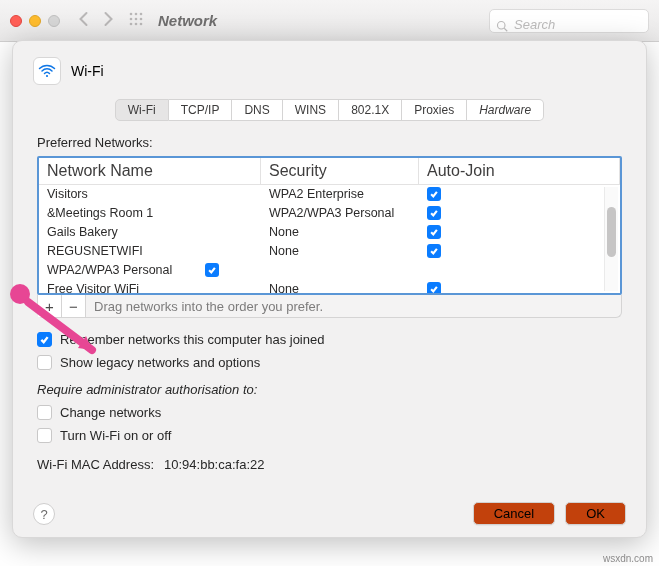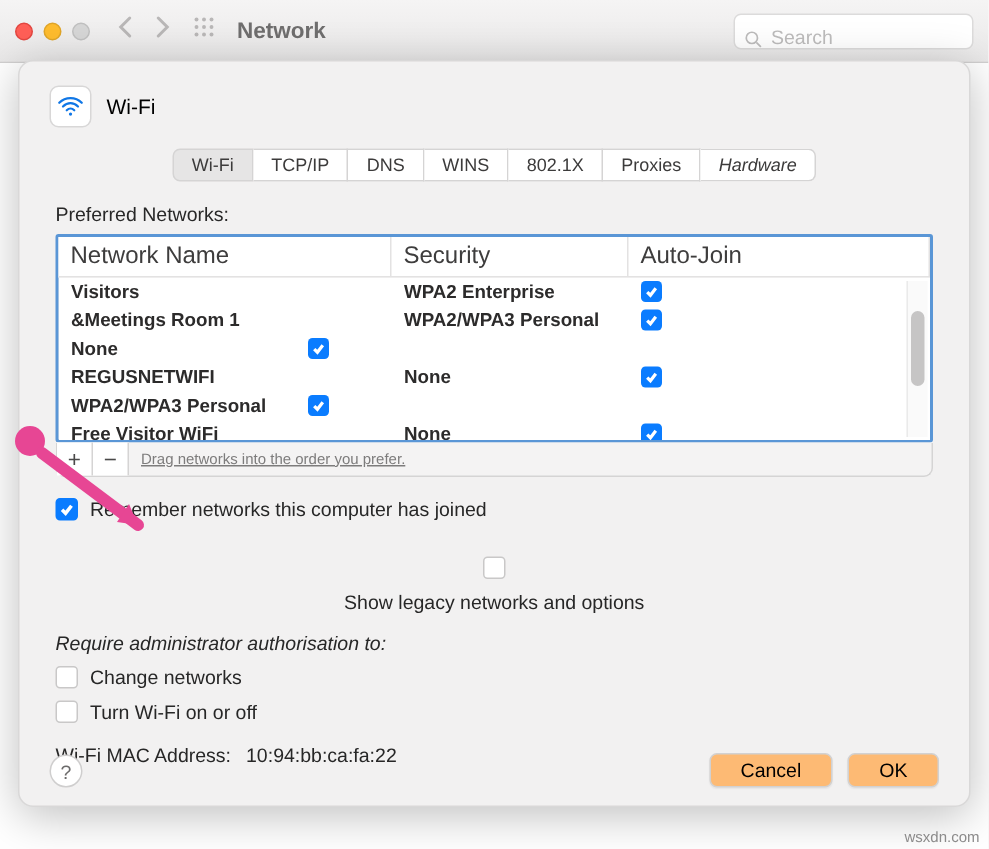--- a/index.html
+++ b/index.html
@@ -1,17 +1,17 @@
 <!DOCTYPE html>
 <html><head>
 <meta charset="utf-8">
 <style>
 * { box-sizing: border-box; margin: 0; padding: 0; font-family: -apple-system, BlinkMacSystemFont, "Helvetica Neue", sans-serif; }
 body { background: #fff; width: 659px; height: 566px; overflow: hidden; position: relative; }
-.window { background: #f1f0f0; width: 659px; }
+.window { background: #f1f0f0; width: 659px; font-style: italic; }
 .titlebar { display: flex; align-items: center; padding: 6px 10px; background: linear-gradient(#f5f4f4,#e9e8e8); border-bottom: 1px solid #d1d0d0; height: 42px; }
 .traffic { display: flex; gap: 7px; }
 .dot { width: 12px; height: 12px; border-radius: 50%; }
 .dot.red { background:#ff5f57; border:1px solid #e24640; }
 .dot.yellow { background:#febc2e; border:1px solid #e0a528; }
 .dot.green { background:#d6d6d6; border:1px solid #c0c0c0; }
 .nav-arrows { margin-left: 18px; display:flex; gap:14px; color:#b9b7b7; }
 .grid-icon { margin-left: 14px; color:#b9b7b7; }
 .win-title { margin-left: 14px; font-size: 15px; font-weight: 600; color:#6f6e6e; }
 .search { margin-left:auto; background:#fff; border:1px solid #dcdbdb; border-radius:5px; height:24px; width:160px; display:flex; align-items:flex-end; padding:0 6px; color:#bdbcbc; font-size:13px; gap:6px;}
@@ -26,40 +26,40 @@
 .tab + .tab{border-left:none;}
 .tab.active{background:#e6e5e5;}
 .body { padding: 0 24px; font-size:13px; color:#272727;}
 .label-pref{margin-bottom:6px;}
 .table-wrap{border:2px solid #5a96d6; border-radius:2px;}
 .thead{display:flex; background:#fff; border-bottom:1px solid #e3e2e2; font-size:16px; color:#3e3d3d;}
 .th{padding:4px 8px; border-right:1px solid #e3e2e2;}
 .th.name{flex:0 0 222px;}
 .th.sec{flex:0 0 158px;}
 .th.join{flex:1;}
-.tbody{background:#fff; max-height:108px; overflow-y:auto;font-weight:bold;}
+.tbody{background:#fff; max-height:108px; overflow-y:auto;}
 .row{display:flex; font-size:12.5px; color:#2c2b2b;}
 .cell{padding:2px 8px;}
 .cell.name{flex:0 0 222px;}
 .cell.sec{flex:0 0 158px;}
 .cell.join{flex:1;}
 .chk-sm{width:14px; height:14px; border-radius:3px; background:#0a7cff; display:inline-flex; align-items:center; justify-content:center;}
 .chk-sm svg{width:10px;height:10px;stroke:#fff;stroke-width:3;fill:none;}
 .toolbar-row{display:flex; align-items:center; margin-top:0; border:1px solid #d5d4d4; border-top:none; background:#f4f3f3; border-radius:0 0 6px 6px;}
 .sq-btn{width:24px;height:22px;background:#fff;border-right:1px solid #d5d4d4;display:flex;align-items:center;justify-content:center;font-size:15px;color:#4a4949;cursor:pointer;}
-.hint{font-size:10px;color:#7d7c7c;padding-left:8px;text-decoration:underline;}
+.hint{font-size:13px;color:#7d7c7c;padding-left:8px;}
 .check-row{display:flex;align-items:center;gap:8px;margin-top:14px;font-size:13px;}
 .check-row.indent{margin-top:8px;}
 .cbox{width:15px;height:15px;border-radius:3px;border:1px solid #c9c8c8;background:#fff;display:inline-flex;align-items:center;justify-content:center;flex-shrink:0;}
 .cbox.on{background:#0a7cff;border-color:#0a7cff;}
 .cbox.on svg{width:11px;height:11px;stroke:#fff;stroke-width:3;fill:none;}
 .req-label{margin-top:12px;font-size:13px;font-style:italic;}
 .mac-row{margin-top:14px;font-size:13px;display:flex;gap:10px;}
 .footer{position:absolute;bottom:12px;right:20px;display:flex;gap:10px;}
-.btn{font-size:13px;padding:3px 20px;background:#fdba74;border:1px solid #d2d1d1;border-radius:5px;cursor:pointer;box-shadow:0 1px 1px rgba(0,0,0,.05);text-align:center;}
+.btn{font-size:13px;padding:3px 20px;background:#c2410c;border:1px solid #d2d1d1;border-radius:5px;cursor:pointer;box-shadow:0 1px 1px rgba(0,0,0,.05);text-align:center;}
 .help{position:absolute;bottom:12px;left:20px;width:22px;height:22px;border-radius:50%;border:1px solid #cfcece;background:#fff;display:flex;align-items:center;justify-content:center;font-size:13px;color:#6b6a6a;cursor:pointer;}
 .arrow-annot{position:absolute;left:6px;top:280px;width:110px;height:90px;pointer-events:none;}
 .watermark{position:absolute;bottom:2px;right:6px;font-size:10px;color:#8c8b8b;}
 .scrollbar{position:absolute;right:2px;top:2px;bottom:2px;width:14px;background:#fafafa;border-left:1px solid #eaeaea;}
 .scroll-thumb{position:absolute;left:2px;right:2px;top:20px;height:50px;background:#c6c5c5;border-radius:6px;}
 .tbody{position:relative;}
 </style>
 </head>
 <body>
 
@@ -144,20 +144,21 @@
           <div class="row">
             <div class="cell name">&amp;Meetings Room 1</div>
             <div class="cell sec">WPA2/WPA3 Personal</div>
             <div class="cell join"><span class="chk-sm">
                 <svg viewBox="0 0 14 14">
                   <polyline points="3 7.5 6 10.5 11 4"></polyline>
                 </svg>
               </span></div>
           </div>
           <div class="row">
+            <div class="cell name">Gails Bakery</div>
             <div class="cell sec">None</div>
             <div class="cell join"><span class="chk-sm">
                 <svg viewBox="0 0 14 14">
                   <polyline points="3 7.5 6 10.5 11 4"></polyline>
                 </svg>
               </span></div>
           </div>
           <div class="row">
             <div class="cell name">REGUSNETWIFI</div>
             <div class="cell sec">None</div>
@@ -196,21 +197,21 @@
     </div>
 
     <div class="check-row">
       <span class="cbox on">
           <svg viewBox="0 0 14 14">
             <polyline points="3 7.5 6 10.5 11 4"></polyline>
           </svg>
         </span>
       <span>Remember networks this computer has joined</span>
     </div>
-    <div class="check-row" style="margin-top:24px;flex-direction:column;">
+    <div class="check-row" style="margin-top:8px;">
       <span class="cbox"></span>
       <span>Show legacy networks and options</span>
     </div>
     <div class="req-label">Require administrator authorisation to:</div>
     <div class="check-row indent">
       <span class="cbox"></span>
       <span>Change networks</span>
     </div>
     <div class="check-row indent">
       <span class="cbox"></span>

